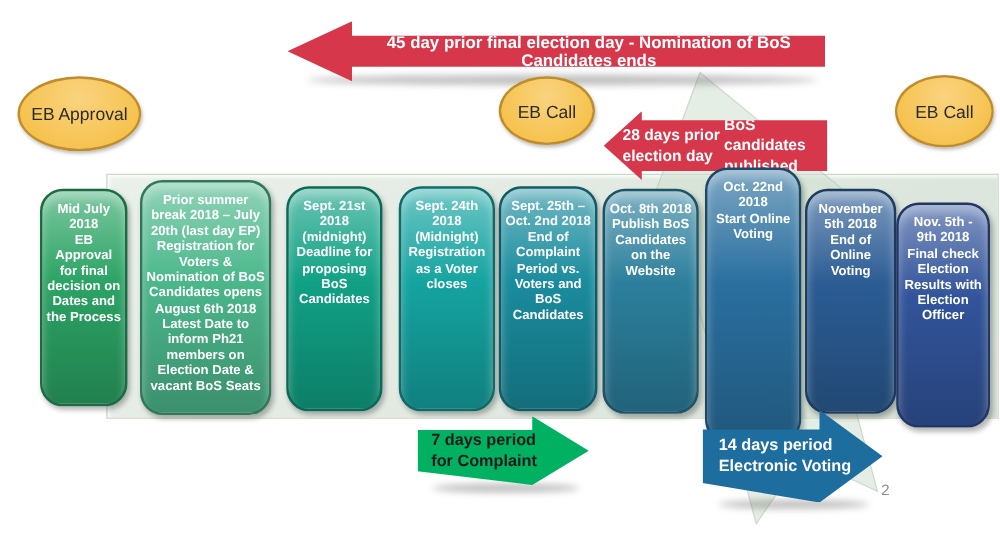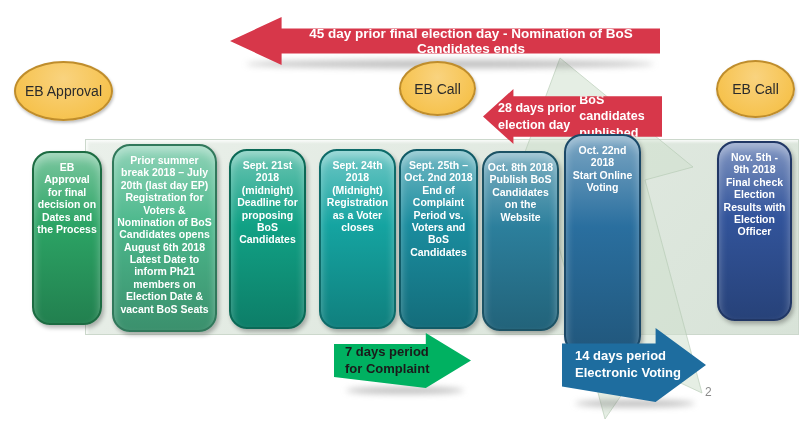--- a/index.html
+++ b/index.html
@@ -52,21 +52,21 @@
   }
   .pill .blk{width:100%;overflow-wrap:break-word;}
   .p1{left:32px;top:151px;width:70px;height:174px;}
   .p2{left:112px;top:144px;width:105px;height:188px;}
   .p3{left:229px;top:149px;width:77px;height:180px;}
   .p4{left:319px;top:149px;width:77px;height:180px;}
   .p5{left:399px;top:149px;width:79px;height:180px;}
   .p6{left:482px;top:151px;width:77px;height:180px;}
   .p7{left:564px;top:134px;width:77px;height:220px;}
   .p8{left:644px;top:151px;width:73px;height:180px;}
-  .p9{left:717px;top:141px;width:75px;height:180px;}
+  .p9{left:717px;top:162px;width:75px;height:180px;}
   
   .arrow-right{
     position:absolute;display:flex;flex-direction:column;justify-content:center;
     font-weight:bold;box-sizing:border-box;line-height:1.3;
   }
   .arrow-green{
     left:334px;top:333px;width:137px;height:55px;color:#1a1a1a;font-size:13px;padding-left:11px;
     clip-path:polygon(0 20%,67% 20%,67% 0,100% 50%,67% 100%,0 80%);
   }
   .arrow-blue{
@@ -100,20 +100,21 @@
     <span>EB Approval</span>
   </div>
   <div class="oval oval-call-mid" style="background: radial-gradient(at 50% 28%, rgb(249, 211, 127) 0%, rgb(246, 194, 77) 75%); border-color: rgb(191, 141, 44);">
     <span>EB Call</span>
   </div>
   <div class="oval oval-call-right" style="background: radial-gradient(at 50% 28%, rgb(249, 211, 127) 0%, rgb(246, 194, 77) 75%); border-color: rgb(191, 141, 44);">
     <span>EB Call</span>
   </div>
 
   <div class="pill p1" style="background: linear-gradient(rgb(124, 199, 160) 0%, rgb(44, 164, 101) 42%, rgb(34, 128, 79) 100%); border-color: rgb(29, 107, 66);">
+    <div class="blk">Mid July 2018</div>
     <div class="blk">EB Approval for final decision on Dates and the Process</div>
   </div>
 
   <div class="pill p2" style="background: linear-gradient(rgb(144, 211, 184) 0%, rgb(76, 184, 140) 42%, rgb(59, 144, 109) 100%); border-color: rgb(49, 120, 91);">
     <div class="blk">Prior summer break 2018 – July 20th (last day EP)</div>
     <div class="blk">Registration for Voters &amp; Nomination of BoS Candidates opens</div>
     <div class="blk">August 6th 2018</div>
     <div class="blk">Latest Date to inform Ph21 members on Election Date &amp; vacant BoS Seats</div>
   </div>
 
@@ -135,20 +136,24 @@
   <div class="pill p6" style="background: linear-gradient(rgb(124, 176, 194) 0%, rgb(44, 127, 156) 42%, rgb(34, 99, 122) 100%); border-color: rgb(29, 83, 101);">
     <div class="blk">Oct. 8th 2018</div>
     <div class="blk">Publish BoS Candidates on the Website</div>
   </div>
 
   <div class="pill p7" style="background: linear-gradient(rgb(123, 166, 195) 0%, rgb(42, 111, 159) 42%, rgb(33, 87, 124) 100%); border-color: rgb(27, 72, 103);">
     <div class="blk">Oct. 22nd 2018</div>
     <div class="blk">Start Online Voting</div>
   </div>
 
+  <div class="pill p8" style="background: linear-gradient(rgb(124, 154, 189) 0%, rgb(43, 92, 148) 42%, rgb(34, 72, 115) 100%); border-color: rgb(28, 60, 96);">
+    <div class="blk">November 5th 2018</div>
+    <div class="blk">End of Online Voting</div>
+  </div>
 
   <div class="pill p9" style="background: linear-gradient(rgb(128, 149, 193) 0%, rgb(50, 84, 155) 42%, rgb(39, 66, 121) 100%); border-color: rgb(33, 55, 101);">
     <div class="blk">Nov. 5th - 9th 2018</div>
     <div class="blk">Final check Election Results with Election Officer</div>
   </div>
 
   <div class="soft-shadow sh-green"></div>
   <div class="arrow-right arrow-green" style="background: rgb(0, 177, 97);">
     <span>7 days period</span>
     <span>for Complaint</span>

